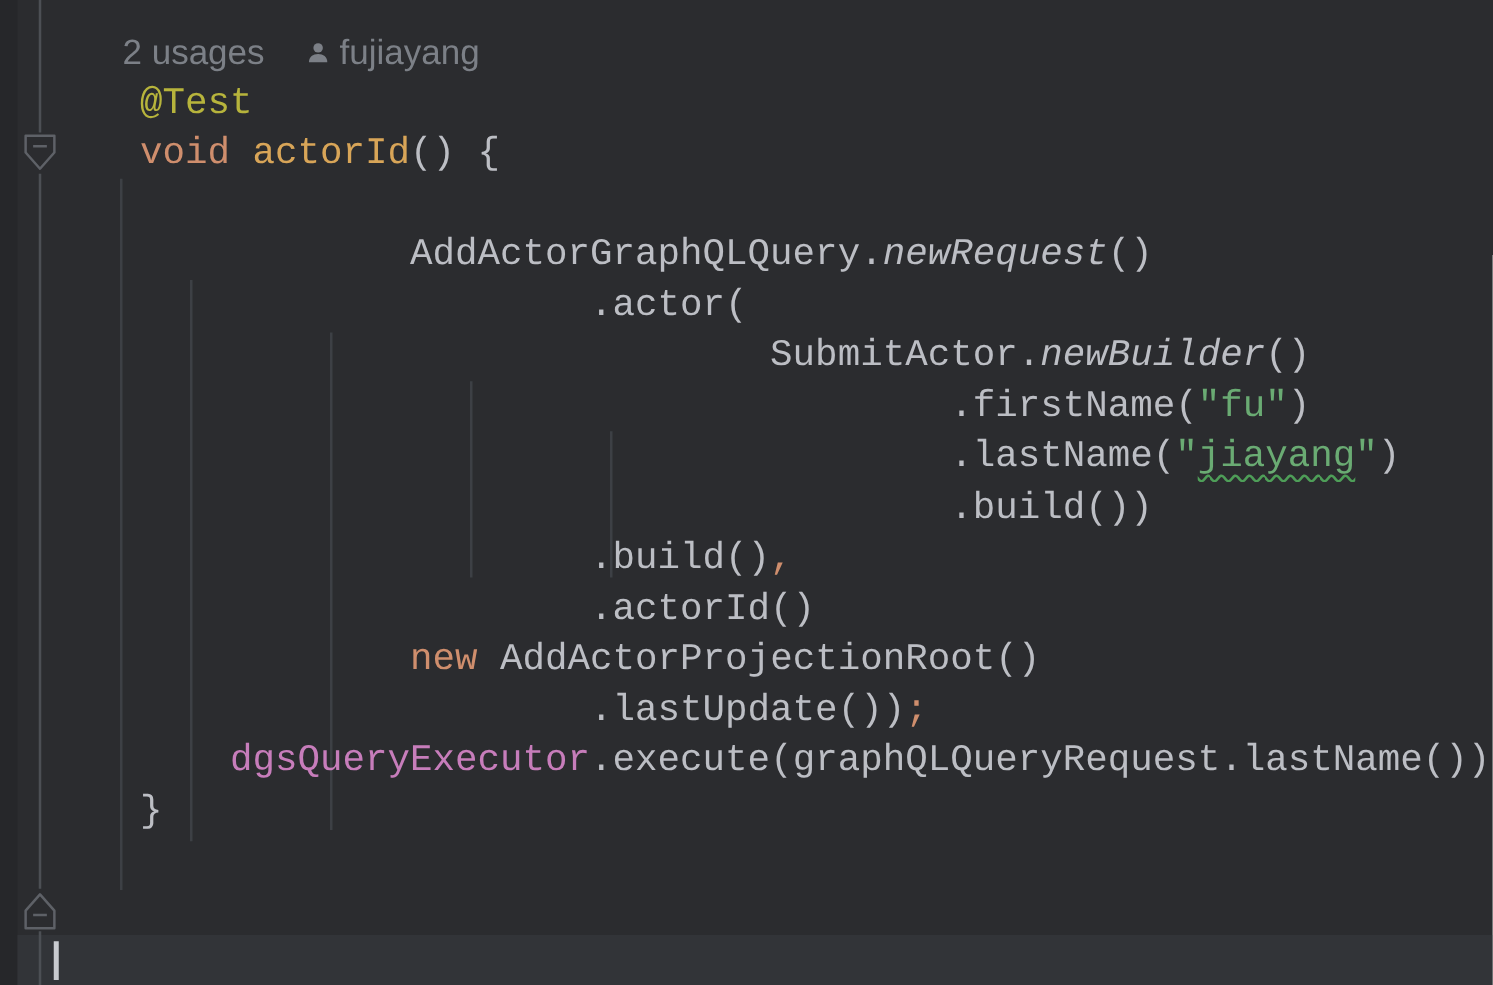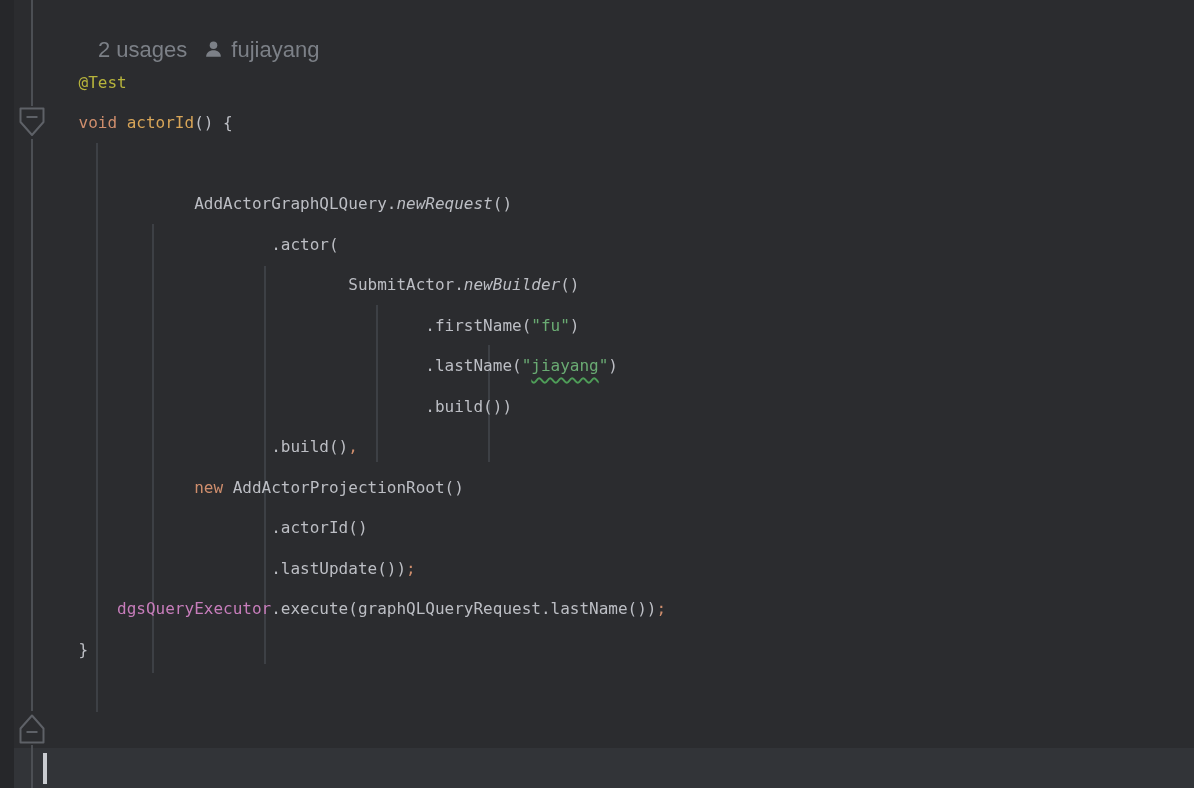--- a/index.html
+++ b/index.html
@@ -24,42 +24,42 @@
   .guide { position:absolute; width:1.5px; background:var(--guide); }
   .g1 { left:96px;  top:143px; height:569px; }
   .g2 { left:152px; top:224px; height:449px; }
   .g3 { left:264px; top:266px; height:398px; }
   .g4 { left:376px; top:305px; height:157px; }
   .g5 { left:488px; top:345px; height:117px; }
 
   .code { position:absolute; left:40px; top:22px; right:0; }
   .line {
     height:40.5px; line-height:40.5px; white-space:pre;
-    font-size:16px; letter-spacing:0; color:var(--plain);
+    font-size:30px; letter-spacing:0; color:var(--plain);font-family:Liberation Mono, monospace;
   }
   .tk-plain  { color:var(--plain); }
   .tk-kw     { color:var(--kw);text-align:center; }
   .tk-method { color:var(--method); }
   .tk-ann    { color:var(--ann); }
   .tk-str    { color:var(--str); }
   .tk-field  { color:var(--field);margin-top:12px; }
   .tk-punct  { color:var(--punct); }
   .tk-static { color:var(--plain); font-style:italic; }
   .tk-strTypo {
     color:var(--str);
     text-decoration:underline wavy var(--squiggle);
     text-decoration-thickness:1.5px;
     text-underline-offset:6px;
   }
 
   .hints {
     position:absolute; left:98px; top:22px; height:40.5px;
-    display:flex; align-items:flex-end; gap:16px;
+    display:flex; align-items:center; gap:32px;
     font-family:"Liberation Sans", sans-serif;
-    font-size:22px; color:var(--hint);
+    font-size:28px; color:var(--hint);
   }
   .hint-item { display:flex; align-items:center; gap:7px; cursor:pointer; }
 
   .caret { position:absolute; left:43px; top:753px; width:3.5px; height:31px; background:var(--caret); }
 </style>
 </head>
 <body>
 
 <div class="screen">
 
@@ -91,22 +91,22 @@
       <div class="line"><span class="tk-plain">    </span><span class="tk-ann">@Test</span></div>
       <div class="line"><span class="tk-plain">    </span><span class="tk-kw">void</span><span class="tk-plain"> </span><span class="tk-method">actorId</span><span class="tk-plain">() {</span></div>
       <div class="line"></div>
       <div class="line"><span class="tk-plain">                AddActorGraphQLQuery.</span><span class="tk-static">newRequest</span><span class="tk-plain">()</span></div>
       <div class="line"><span class="tk-plain">                        .actor(</span></div>
       <div class="line"><span class="tk-plain">                                SubmitActor.</span><span class="tk-static">newBuilder</span><span class="tk-plain">()</span></div>
       <div class="line"><span class="tk-plain">                                        .firstName(</span><span class="tk-str">"fu"</span><span class="tk-plain">)</span></div>
       <div class="line"><span class="tk-plain">                                        .lastName(</span><span class="tk-str">"</span><span class="tk-strTypo">jiayang</span><span class="tk-str">"</span><span class="tk-plain">)</span></div>
       <div class="line"><span class="tk-plain">                                        .build())</span></div>
       <div class="line"><span class="tk-plain">                        .build()</span><span class="tk-punct">,</span></div>
+      <div class="line"><span class="tk-plain">                        .actorId()</span></div>
       <div class="line"><span class="tk-plain">                </span><span class="tk-kw">new</span><span class="tk-plain"> AddActorProjectionRoot()</span></div>
-      <div class="line"><span class="tk-plain">                        .actorId()</span></div>
       <div class="line"><span class="tk-plain">                        .lastUpdate())</span><span class="tk-punct">;</span></div>
       <div class="line"><span class="tk-plain">        </span><span class="tk-field">dgsQueryExecutor</span><span class="tk-plain">.execute(graphQLQueryRequest.lastName())</span><span class="tk-punct">;</span></div>
       <div class="line"><span class="tk-plain">    }</span></div>
       <div class="line"></div>
     </div>
 
   <div class="hints">
     <span class="hint-item">
       <span>2 usages</span>
     </span>

